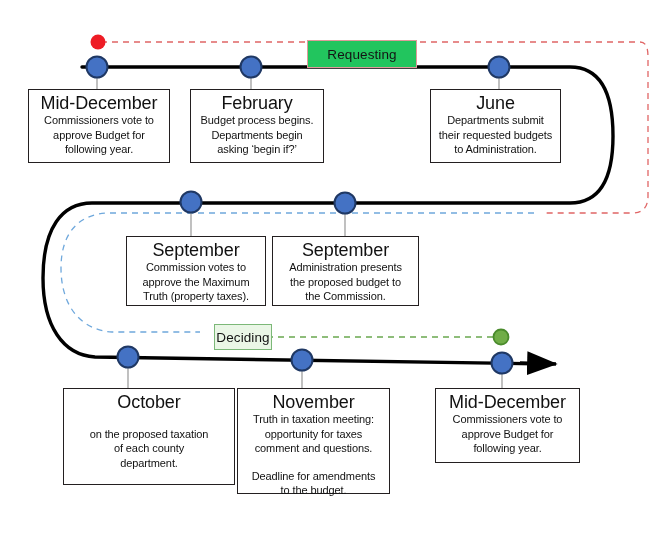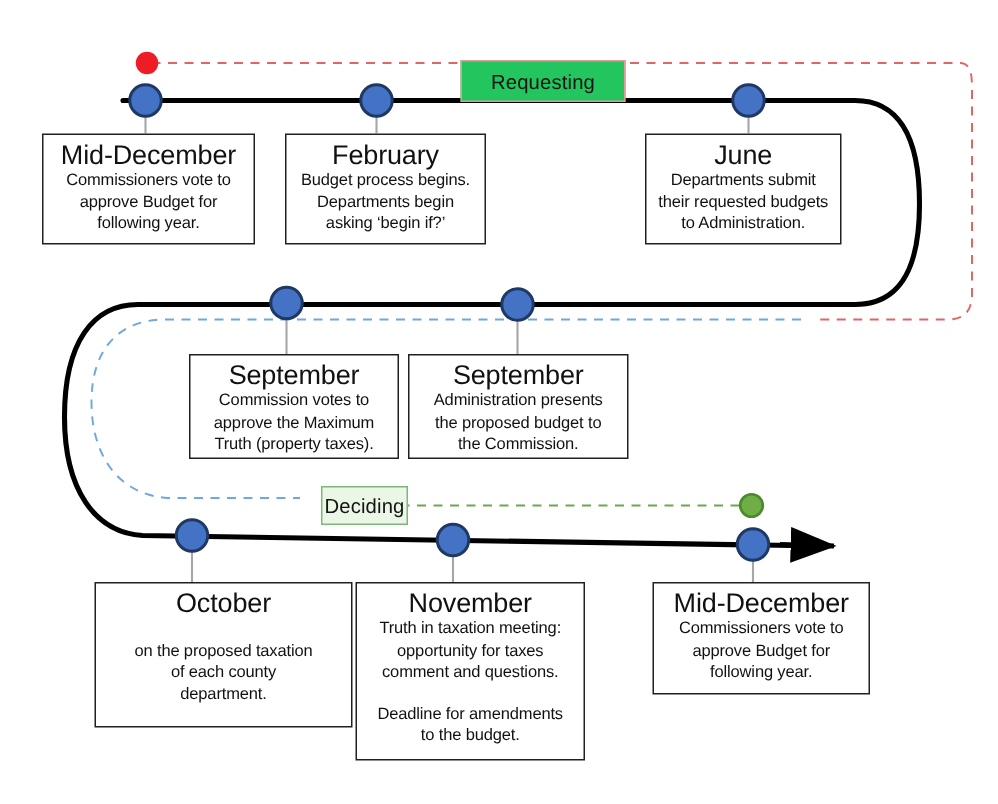--- a/index.html
+++ b/index.html
@@ -179,21 +179,21 @@
   <div class="event-box" style="left:63px; top:388px; width:172px; height:97px;">
     <div class="event-title">October</div>
     <div class="event-desc">
       <br>
       <span>on the proposed taxation</span><br>
       <span>of each county</span><br>
       <span>department.</span>
     </div>
   </div>
 
-  <div class="event-box" style="left:237px; top:388px; width:153px; height:119px;">
+  <div class="event-box" style="left:237px; top:388px; width:153px; height:106px;">
     <div class="event-title">November</div>
     <div class="event-desc">
       <span>Truth in taxation meeting:</span><br>
       <span>opportunity for taxes</span><br>
       <span>comment and questions.</span>
       <span class="para-gap"></span>
       <span>Deadline for amendments</span><br>
       <span>to the budget.</span>
     </div>
   </div>

